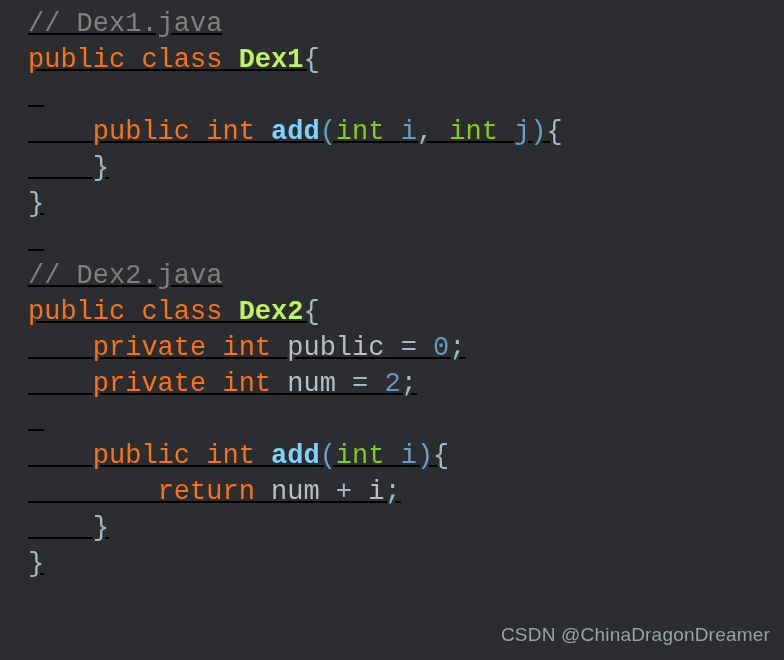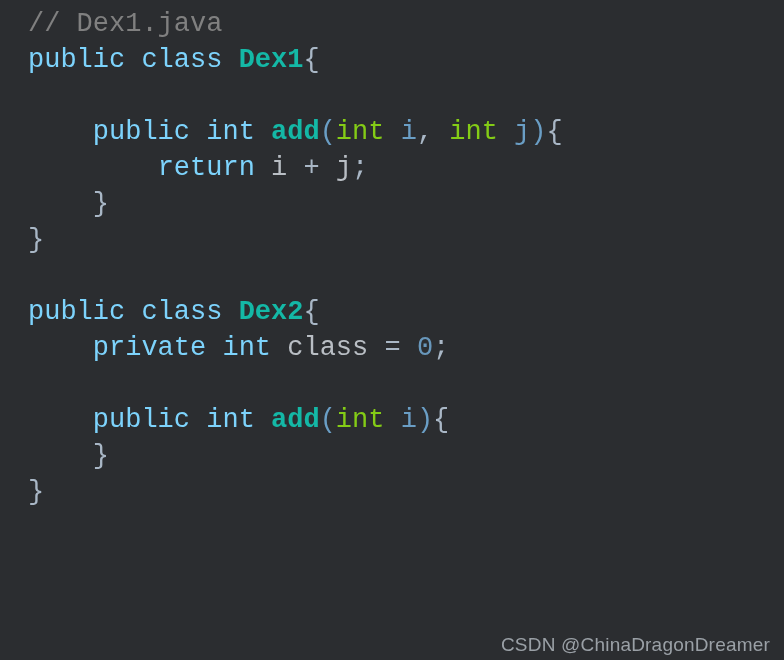--- a/index.html
+++ b/index.html
@@ -15,72 +15,75 @@
     overflow: hidden;
     font-family: "Liberation Mono", "DejaVu Sans Mono", monospace;
   }
   #code {
     position: absolute;
     left: 0;
     top: 0;
     padding: 6px 0 0 0;
     width: 624px;
     box-sizing: border-box;
+    text-decoration: underline;
   }
   .code-line {
     height: 36px;
     line-height: 36px;
     font-size: 27px;
     white-space: pre;
     padding-left: 28px;
     letter-spacing: 0px;
   }
   
   .tok-comment  { color: #808080; }
-  .tok-keyword  { color: #7dd3fc; }
+  .tok-keyword  { color: #f97316; }
   .tok-type     { color: #84cc16; }
-  .tok-class    { color: #14b8a6; font-weight: bold; }
-  .tok-method   { color: #14b8a6; font-weight: bold; }
+  .tok-class    { color: #bef264; font-weight: bold; }
+  .tok-method   { color: #7dd3fc; font-weight: bold; }
   .tok-field    { color: #b9bec4; }
   .tok-var      { color: #b9bec4; }
   .tok-param    { color: #6a9ec5; }
   .tok-number   { color: #6897bb; }
   .tok-punct    { color: #a9b7c6; }
   .tok-paren    { color: #6a9ec5; }
   .tok-op       { color: #a9b7c6; }
   .tok-plain    { color: #a9b7c6; }
 
   #watermark {
     position: absolute;
     right: 14px;
-    bottom: 4px;
+    bottom: 14px;
     font-family: "Liberation Sans", "DejaVu Sans", sans-serif;
     font-size: 19px;
     color: #9aa0a6;
     letter-spacing: 0.2px;
     white-space: nowrap;
   }
 </style>
 </head>
 <body style="background: rgb(43, 45, 48);">
 
 <div id="screenshot" style="background: rgb(43, 45, 48);">
 
   <div id="code">
       <div class="code-line"><span class="tok-comment">// Dex1.java</span></div>
       <div class="code-line"><span class="tok-keyword">public class </span><span class="tok-class">Dex1</span><span class="tok-punct">{</span></div>
       <div class="code-line">&nbsp;</div>
       <div class="code-line"><span class="tok-plain">    </span><span class="tok-keyword">public int </span><span class="tok-method">add</span><span class="tok-paren">(</span><span class="tok-type">int </span><span class="tok-param">i</span><span class="tok-punct">, </span><span class="tok-type">int </span><span class="tok-param">j</span><span class="tok-paren">)</span><span class="tok-punct">{</span></div>
-      <div class="code-line"><span class="tok-plain">        </span><span class="tok-keyword">return </span><span class="tok-var">i</span><span class="tok-op"> + </span><span class="tok-var">j</span><span class="tok-punct">;</span></div>
       <div class="code-line"><span class="tok-plain">    </span><span class="tok-punct">}</span></div>
       <div class="code-line"><span class="tok-punct">}</span></div>
       <div class="code-line">&nbsp;</div>
+      <div class="code-line"><span class="tok-comment">// Dex2.java</span></div>
       <div class="code-line"><span class="tok-keyword">public class </span><span class="tok-class">Dex2</span><span class="tok-punct">{</span></div>
-      <div class="code-line"><span class="tok-plain">    </span><span class="tok-keyword">private int </span><span class="tok-field">class</span><span class="tok-op"> = </span><span class="tok-number">0</span><span class="tok-punct">;</span></div>
+      <div class="code-line"><span class="tok-plain">    </span><span class="tok-keyword">private int </span><span class="tok-field">public</span><span class="tok-op"> = </span><span class="tok-number">0</span><span class="tok-punct">;</span></div>
+      <div class="code-line"><span class="tok-plain">    </span><span class="tok-keyword">private int </span><span class="tok-field">num</span><span class="tok-op"> = </span><span class="tok-number">2</span><span class="tok-punct">;</span></div>
       <div class="code-line">&nbsp;</div>
       <div class="code-line"><span class="tok-plain">    </span><span class="tok-keyword">public int </span><span class="tok-method">add</span><span class="tok-paren">(</span><span class="tok-type">int </span><span class="tok-param">i</span><span class="tok-paren">)</span><span class="tok-punct">{</span></div>
+      <div class="code-line"><span class="tok-plain">        </span><span class="tok-keyword">return </span><span class="tok-var">num</span><span class="tok-op"> + </span><span class="tok-var">i</span><span class="tok-punct">;</span></div>
       <div class="code-line"><span class="tok-plain">    </span><span class="tok-punct">}</span></div>
       <div class="code-line"><span class="tok-punct">}</span></div>
     </div>
 
   <div id="watermark">CSDN @ChinaDragonDreamer</div>
 
 </div>
 
 </body></html>

